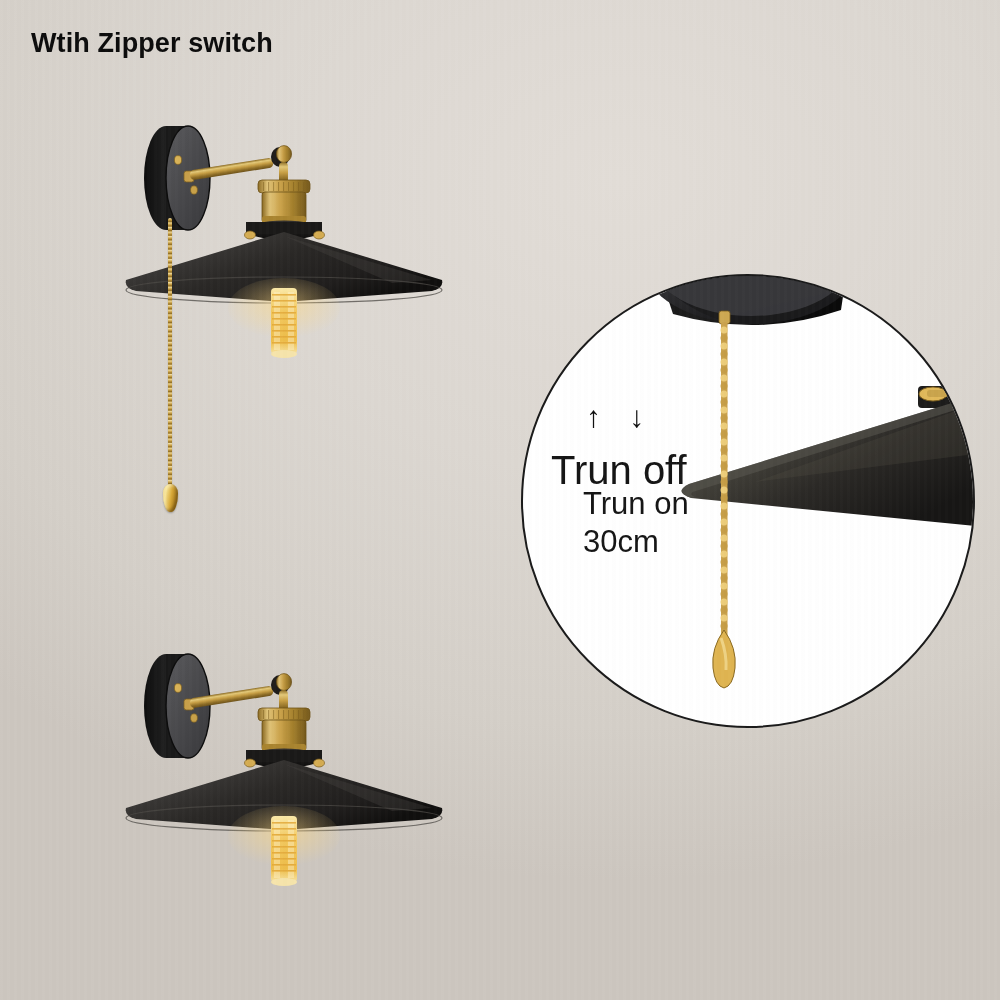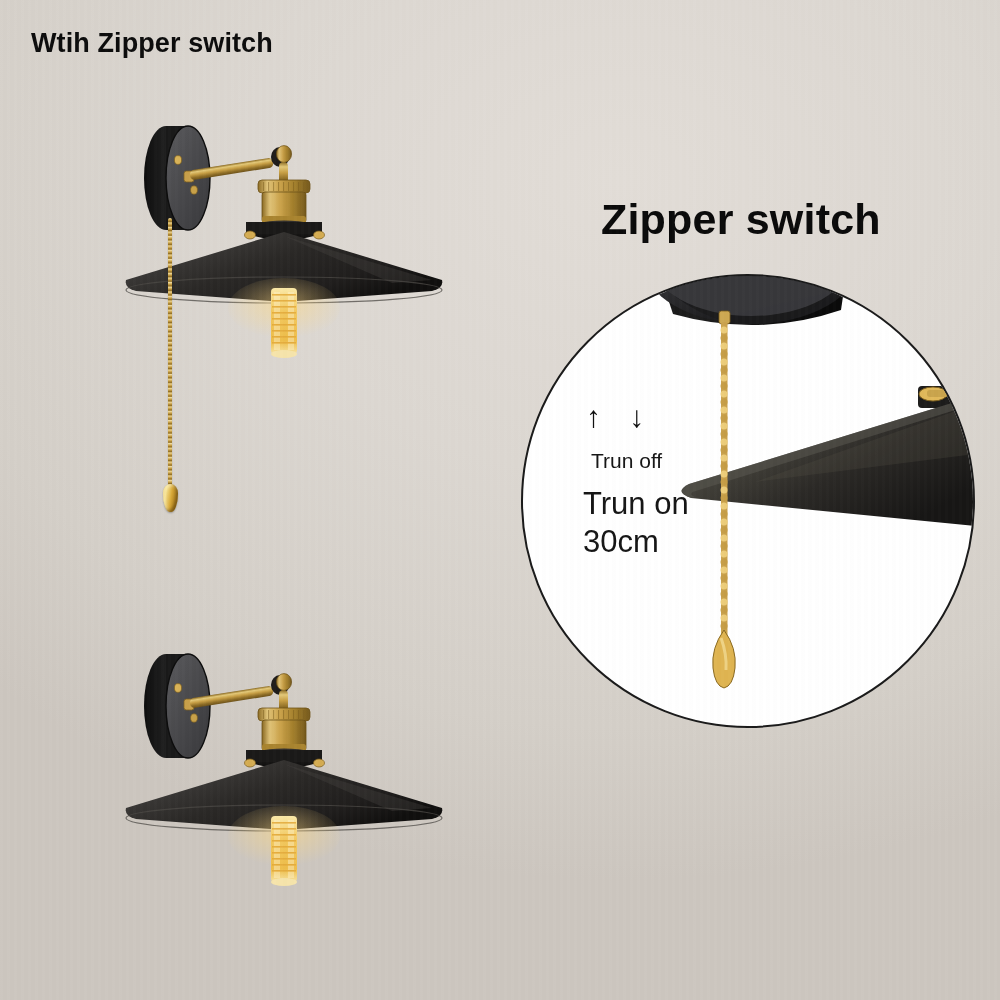--- a/index.html
+++ b/index.html
@@ -122,21 +122,21 @@
     line-height: 1;
     white-space: nowrap;
   }
   #callout-arrows {
     left: 586px; top: 402px;
     font-size: 30px;
     letter-spacing: 10px;
     font-weight: 700;
     color: #101010;
   }
-  #callout-off  { left: 591px; top: 450px; font-size: 21px; }
+  #callout-off  { left: 551px; top: 450px; font-size: 40px; }
   #callout-on   { left: 583px; top: 488px; font-size: 31px; }
   #callout-len  { left: 583px; top: 526px; font-size: 31px; text-align: right; }
 </style>
 </head>
 <body>
 
 <div id="stage">
 
   <div class="label" id="label-with">Wtih Zipper switch</div>
 
@@ -359,21 +359,20 @@
         <rect x="140" y="206" width="24" height="1.6" fill="#e3a93a"></rect>
         <rect x="140" y="212" width="24" height="1.6" fill="#e3a93a"></rect>
         <rect x="140" y="218" width="24" height="1.6" fill="#e3a93a"></rect>
         <rect x="140" y="224" width="24" height="1.6" fill="#e3a93a"></rect>
         <rect x="140" y="230" width="24" height="1.6" fill="#e3a93a"></rect>
       </g>
       <ellipse cx="152" cy="242" rx="13" ry="4" fill="#f6e4ab"></ellipse>
     </svg>
   </div>
 
-  <div id="heading-zipper">Zipper switch</div>
 
   <div id="callout-circle">
     <svg width="450" height="450" viewBox="0 0 450 450">
       <defs>
         <linearGradient id="cPlate" x1="0" y1="0" x2="0.4" y2="1">
           <stop offset="0%" stop-color="#4e4e51"></stop>
           <stop offset="45%" stop-color="#3a3a3d"></stop>
           <stop offset="100%" stop-color="#1a1a1c"></stop>
         </linearGradient>
         <linearGradient id="cPlateEdge" x1="0" y1="0" x2="1" y2="0.3">

